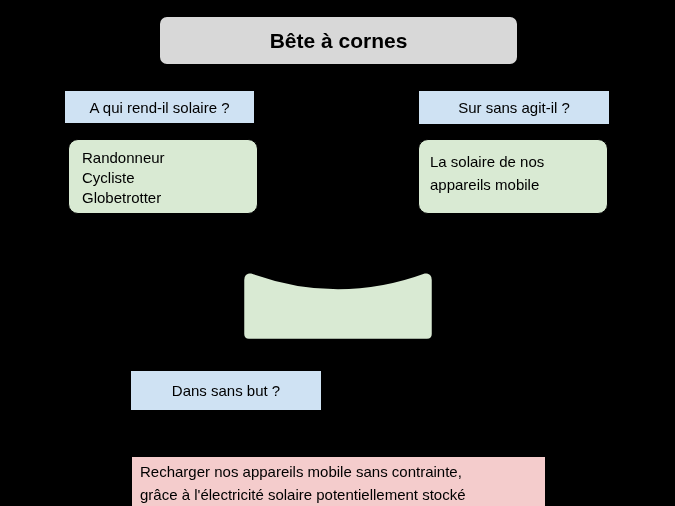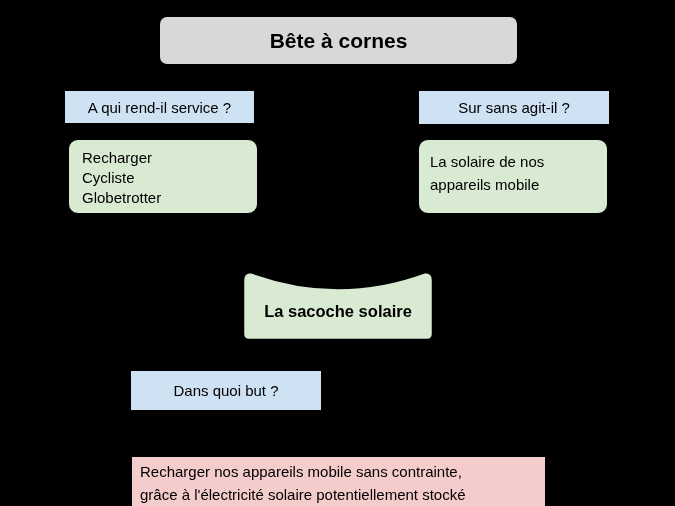--- a/index.html
+++ b/index.html
@@ -84,42 +84,41 @@
 </head>
 <body>
 
 <div class="stage">
 
   <div class="title-box">
     <span>Bête à cornes</span>
   </div>
 
   <div class="q-box q-service">
-    <span>A qui rend-il service ?</span>
+    <span>A qui rend-il solaire ?</span>
   </div>
 
   <div class="q-box q-actson">
     <span>Sur sans agit-il ?</span>
   </div>
 
-  <div class="a-box a-service">Recharger
+  <div class="a-box a-service">Randonneur
 Cycliste
 Globetrotter</div>
 
   <div class="a-box a-actson">La solaire de nos
 appareils mobile</div>
 
   <div class="product">
     <svg viewBox="0 0 194 76" aria-hidden="true">
       <path class="product-path" d="M 2 66 L 2 12 Q 2 4 10 4 Q 97 36 184 4 Q 192 4 192 12 L 192 66 Q 192 72 186 72 L 8 72 Q 2 72 2 66 Z"></path>
     </svg>
-    <div class="product-label">La sacoche solaire</div>
   </div>
 
   <div class="q-box q-purpose">
-    <span>Dans quoi but ?</span>
+    <span>Dans sans but ?</span>
   </div>
 
   <div class="a-purpose">Recharger nos appareils mobile sans contrainte,
 grâce à l'électricité solaire potentiellement stocké
 dans une batterie.</div>
 
 </div>
 
 </body></html>

